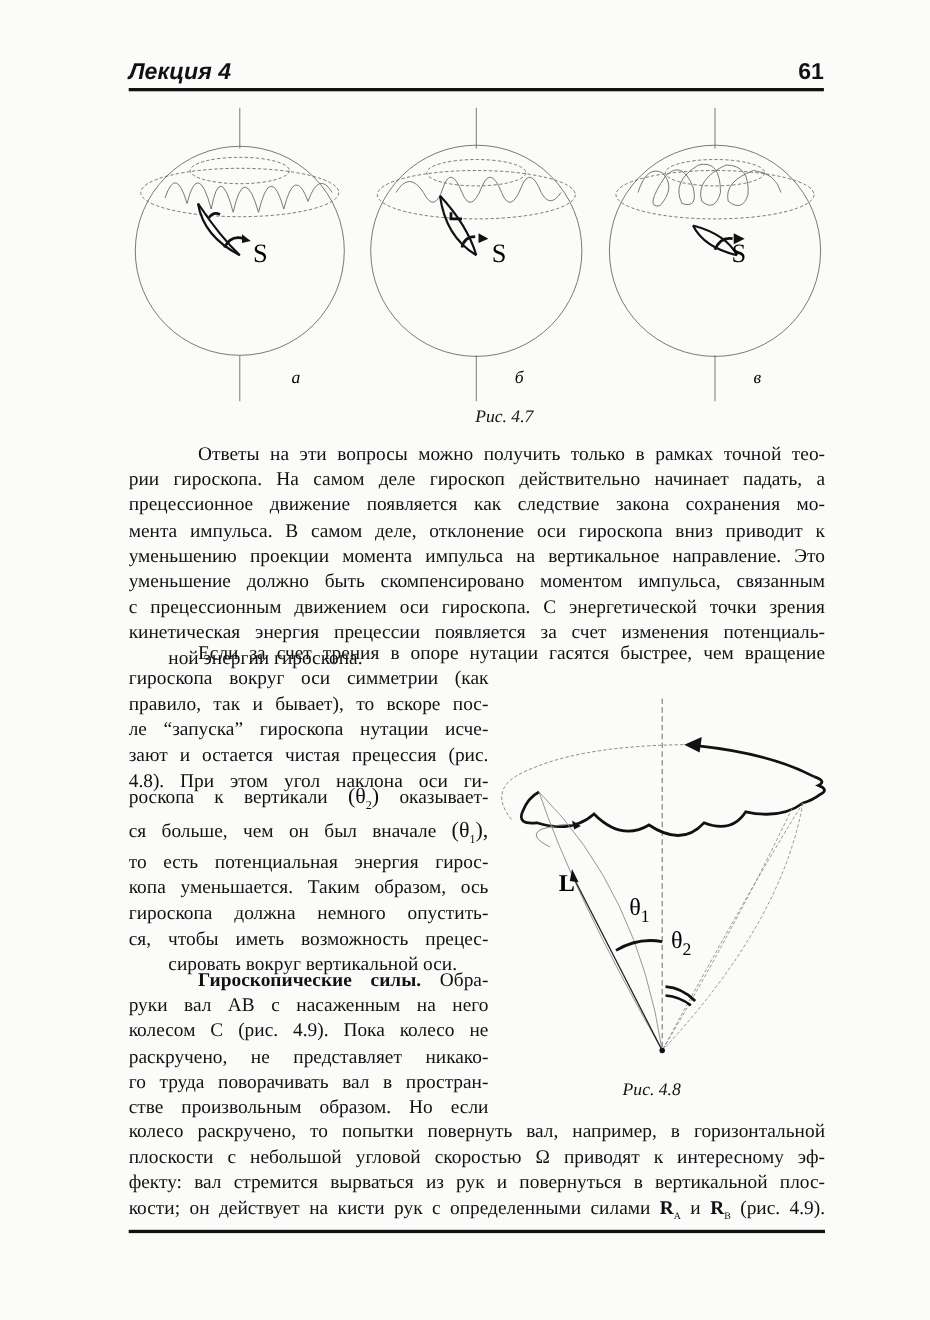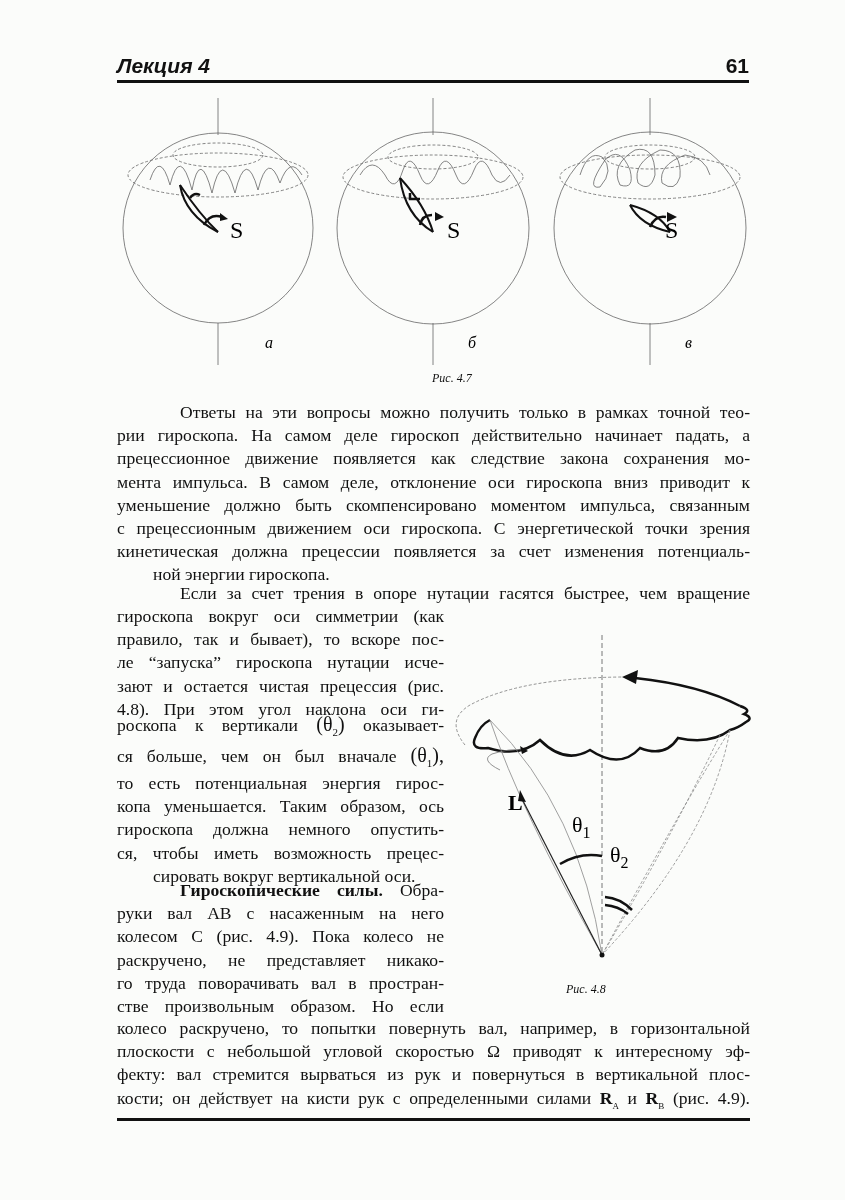--- a/index.html
+++ b/index.html
@@ -2,21 +2,21 @@
 <html><head>
 <meta charset="utf-8">
 <style>
   html, body { margin:0; padding:0; }
   body { width:845px; height:1200px; background:#fbfcfa; position:relative; overflow:hidden;
          font-family:"Liberation Serif", serif; color:#111; }
   .header { position:absolute; left:117px; top:54px; width:632px; height:26px; border-bottom:3px solid #111; }
   .header .title { position:absolute; left:0; top:0; font-family:"Liberation Sans", sans-serif; font-weight:bold; font-style:italic; font-size:21px; }
   .header .pnum { position:absolute; right:0; top:0; font-family:"Liberation Sans", sans-serif; font-weight:bold; font-size:21px; }
   svg.fig47 { position:absolute; left:110px; top:95px; }
-  .cap { position:absolute; font-style:italic; font-size:12px; }
+  .cap { position:absolute; font-style:italic; font-size:16px; }
   .para { position:absolute; font-size:17.6px; line-height:23.2px; text-align:justify; margin:0; }
   .full { left:117px; width:633px; }
   .narrow { left:117px; width:327px; }
   .line { display:block; text-align:justify; text-align-last:justify; white-space:nowrap; }
   .last { text-align-last:left;margin-left:36px; }
   b { font-weight:bold; }
   .footer { position:absolute; left:117px; top:1118px; width:633px; height:0; border-top:3px solid #111; }
   svg.fig48 { position:absolute; left:440px; top:610px; }
 </style>
 </head>
@@ -75,23 +75,24 @@
   <text x="555" y="143" font-family="Liberation Serif, serif" font-size="24">S</text>
   <text x="575" y="253" font-family="Liberation Serif, serif" font-style="italic" font-size="16">в</text>
 </svg>
 <div class="cap" style="left:432px; top:371px;">Рис. 4.7</div>
 
 <div class="para full" style="top:401px;">
   <span class="line" style="padding-left:63px;">Ответы на эти вопросы можно получить только в рамках точной тео-</span>
   <span class="line">рии гироскопа. На самом деле гироскоп действительно начинает падать, а</span>
   <span class="line">прецессионное движение появляется как следствие закона сохранения мо-</span>
   <span class="line">мента импульса. В самом деле, отклонение оси гироскопа вниз приводит к</span>
+  <span class="line">уменьшению проекции момента импульса на вертикальное направление. Это</span>
   <span class="line">уменьшение должно быть скомпенсировано моментом импульса, связанным</span>
   <span class="line">с прецессионным движением оси гироскопа. С энергетической точки зрения</span>
-  <span class="line">кинетическая должна прецессии появляется за счет изменения потенциаль-</span>
+  <span class="line">кинетическая энергия прецессии появляется за счет изменения потенциаль-</span>
   <span class="line last">ной энергии гироскопа.</span>
 </div>
 
 <div class="para full" style="top:610px; top:610px; margin-top:-28px;">
   <span class="line" style="padding-left:63px;">Если за счет трения в опоре нутации гасятся быстрее, чем вращение</span>
 </div>
 <div class="para narrow" style="top:605px;">
   <span class="line">гироскопа вокруг оси симметрии (как</span>
   <span class="line">правило, так и бывает), то вскоре пос-</span>
   <span class="line">ле “запуска” гироскопа нутации исче-</span>

